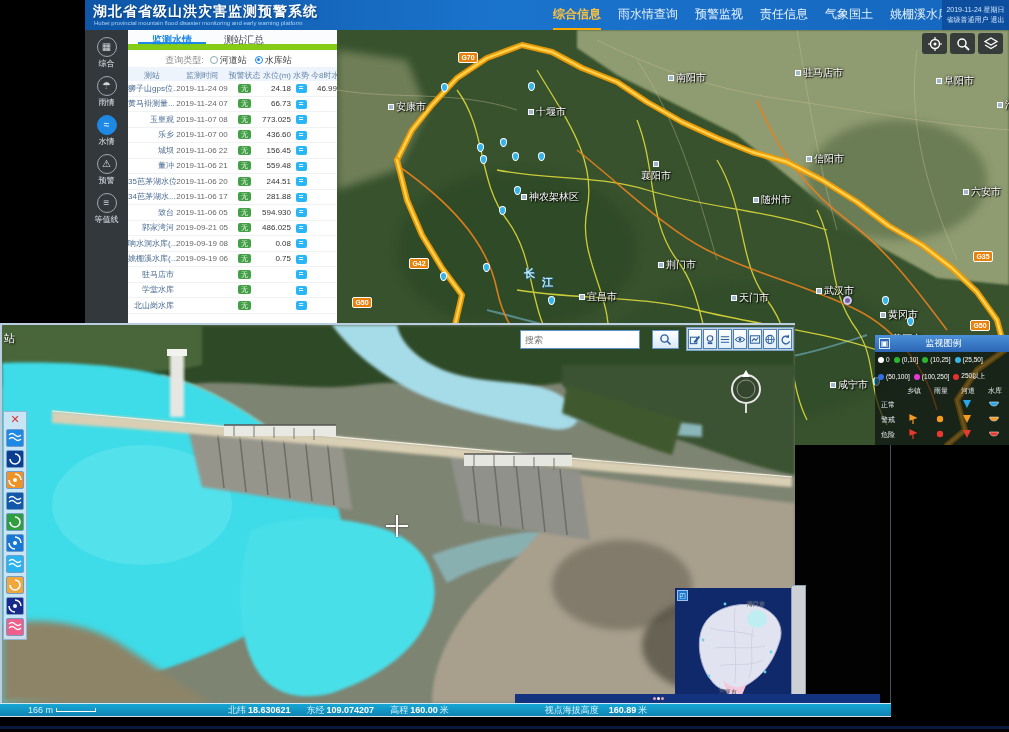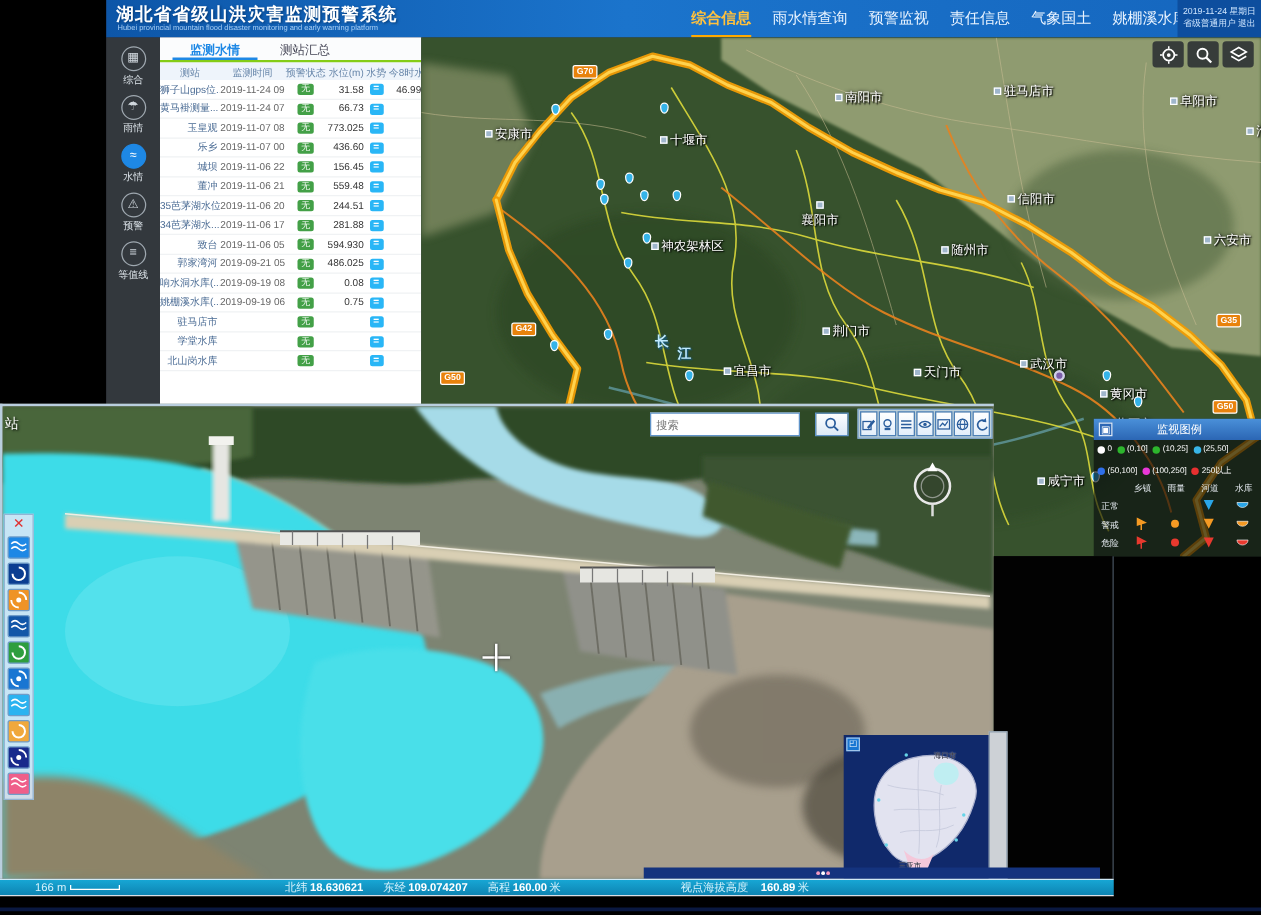--- a/index.html
+++ b/index.html
@@ -25,21 +25,21 @@
     color:#cfd6dc; font-size:10px; line-height:18px; }
   .side-item.active .side-ico { background:#1e88e5; border-color:#1e88e5; color:#fff; }
   .side-lab { font-size:8px; color:#dde4ea; margin-top:1px; }
 
   #data-panel { position:absolute; left:43px; top:30px; width:209px; height:415px; background:#fff; overflow:hidden; }
   .opt-row { height:17px; display:flex; align-items:center; justify-content:center; gap:6px; font-size:9px; color:#444; padding-top:3px; }
   .radio { width:8px; height:8px; border:1px solid #8aa; border-radius:50%; display:inline-block; position:relative; top:1px; }
   .radio.sel { border-color:#1e88e5; }
   .radio.sel::after { content:""; position:absolute; left:1.5px; top:1.5px; width:3px; height:3px; background:#1e88e5; border-radius:50%; }
   .radio-lab { margin-left:2px; }
-  #tabs { height:20px; display:flex; gap:4px; border-bottom:2px solid #84cc16; padding-left:10px; background:#fbfcfd; }
+  #tabs { height:20px; display:flex; gap:4px; border-bottom:6px solid #84cc16; padding-left:10px; background:#fbfcfd; }
   .tab { font-size:10px; color:#445; padding:3px 14px 0 14px; cursor:pointer; }
   .tab.active { color:#1e88e5; font-weight:bold; border-bottom:2px solid #1e88e5; }
   #grid-head { display:flex; height:14px; background:#eef4fb; color:#6786aa; font-size:8px; align-items:flex-end; }
   #grid-head span { overflow:hidden; white-space:nowrap; }
   .c0{width:48px; text-align:center;} .c1{width:52px; text-align:center;} .c2{width:33px; text-align:center;}
   .c3{width:30px; text-align:right;} .c4{width:20px; text-align:center;} .c5{width:26px; text-align:right;}
   .trow { display:flex; height:15.5px; align-items:center; border-bottom:1px solid #f0f2f4; font-size:8px; color:#333; cursor:pointer; }
   .trow .c0 { color:#4a6b94; text-align:right; padding-right:2px; white-space:nowrap; overflow:hidden; }
   .trow .c1 { color:#666; white-space:nowrap; overflow:hidden; }
   .badge-ok { display:inline-block; min-width:13px; padding:0 1px; background:#43a047; color:#fff;
@@ -167,34 +167,38 @@
         <div class="side-ico">≡</div>
         <div class="side-lab">等值线</div>
       </div>
     </div>
 
   <div id="data-panel">
     <div id="tabs">
         <div class="tab active">监测水情</div>
         <div class="tab">测站汇总</div>
       </div>
+    <div class="opt-row">
+      <span style="color:#888;">查询类型:</span>
+      <span id="query-radios"><span style="margin-right: 8px;"><span class="radio"></span><span class="radio-lab">河道站</span></span><span style="margin-right: 8px;"><span class="radio sel"></span><span class="radio-lab">水库站</span></span></span>
+    </div>
     <div id="grid-head">
         <span class="c0">测站</span>
         <span class="c1">监测时间</span>
         <span class="c2">预警状态</span>
         <span class="c3">水位(m)</span>
         <span class="c4">水势</span>
         <span class="c5">今8时水位(m)</span>
       </div>
     <div id="tbody">
         <div class="trow">
           <span class="c0">狮子山gps位...</span>
           <span class="c1">2019-11-24 09</span>
           <span class="c2"><span class="badge-ok">无</span></span>
-          <span class="c3">31.58</span>
+          <span class="c3">24.18</span>
           <span class="c4"><span class="trend">=</span></span>
           <span class="c5">46.99</span>
         </div>
         <div class="trow">
           <span class="c0">黄马褂测量...</span>
           <span class="c1">2019-11-24 07</span>
           <span class="c2"><span class="badge-ok">无</span></span>
           <span class="c3">66.73</span>
           <span class="c4"><span class="trend">=</span></span>
           <span class="c5"></span>

